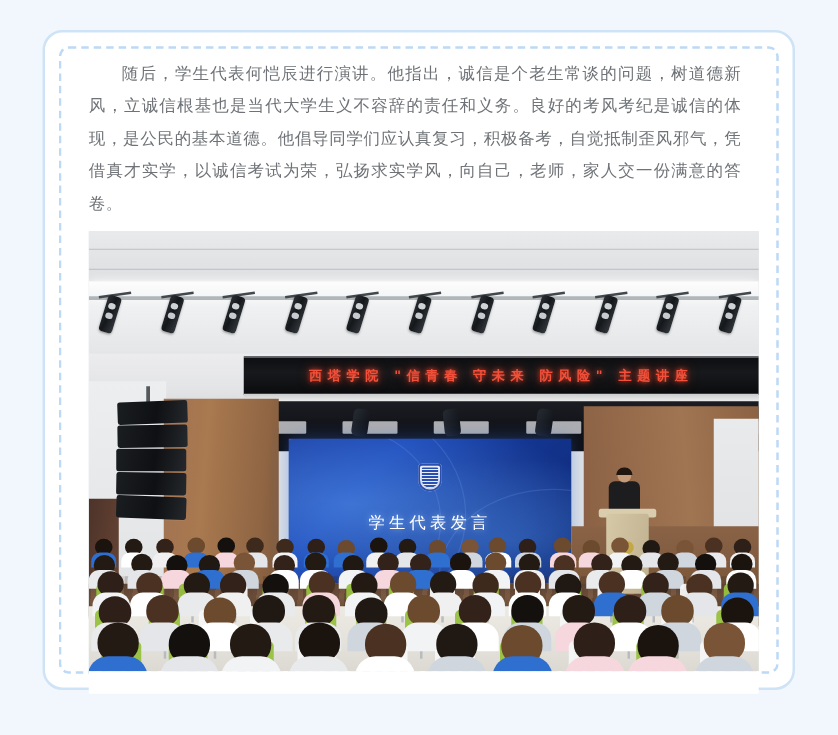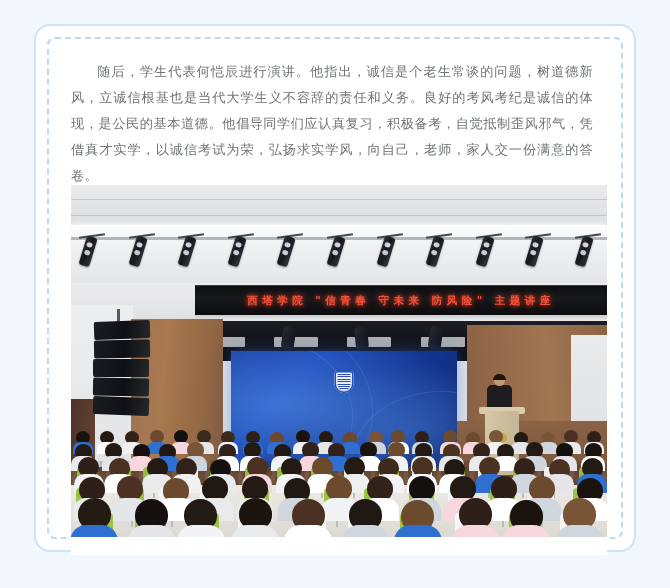--- a/index.html
+++ b/index.html
@@ -33,21 +33,21 @@
     left: 11px; top: 11px;
     right: 11px; bottom: 11px;
     border: 2px dashed #bcd9f5;
     border-radius: 8px;
     box-sizing: border-box;
   }
 
   
   .article {
     position: absolute;
-    left: 22px; top: 20px;
+    left: 22px; top: 8px;
     width: 522px;
     color: #6f7377;
     font-size: 13.2px;
     line-height: 26px;
     text-align: justify;
     text-justify: inter-ideograph;
     letter-spacing: 0.4px;
     font-family: "DejaVu Sans", "Liberation Sans", sans-serif;
   }
   .article p { margin: 0; text-indent: 2em; }
@@ -396,20 +396,21 @@
 
           <div class="screen">
             <div class="screen-swirl" style="left:-60px; top:-30px; width:200px; height:180px;"></div>
             <div class="screen-swirl" style="left:-40px; top:-10px; width:160px; height:150px;"></div>
             <div class="screen-swirl" style="left:120px; top:40px; width:180px; height:140px;"></div>
 
             <div class="screen-logo">
               <div class="crest"></div>
             </div>
 
+            <div class="screen-title">学生代表发言</div>
           </div>
 
           <div class="stage-front-right"></div>
           <div class="stage-front"></div>
           <div class="stage-marble"></div>
           <div class="floor"></div>
 
           <div class="person">
             <div class="person-body"></div>
             <div class="person-head"></div>

